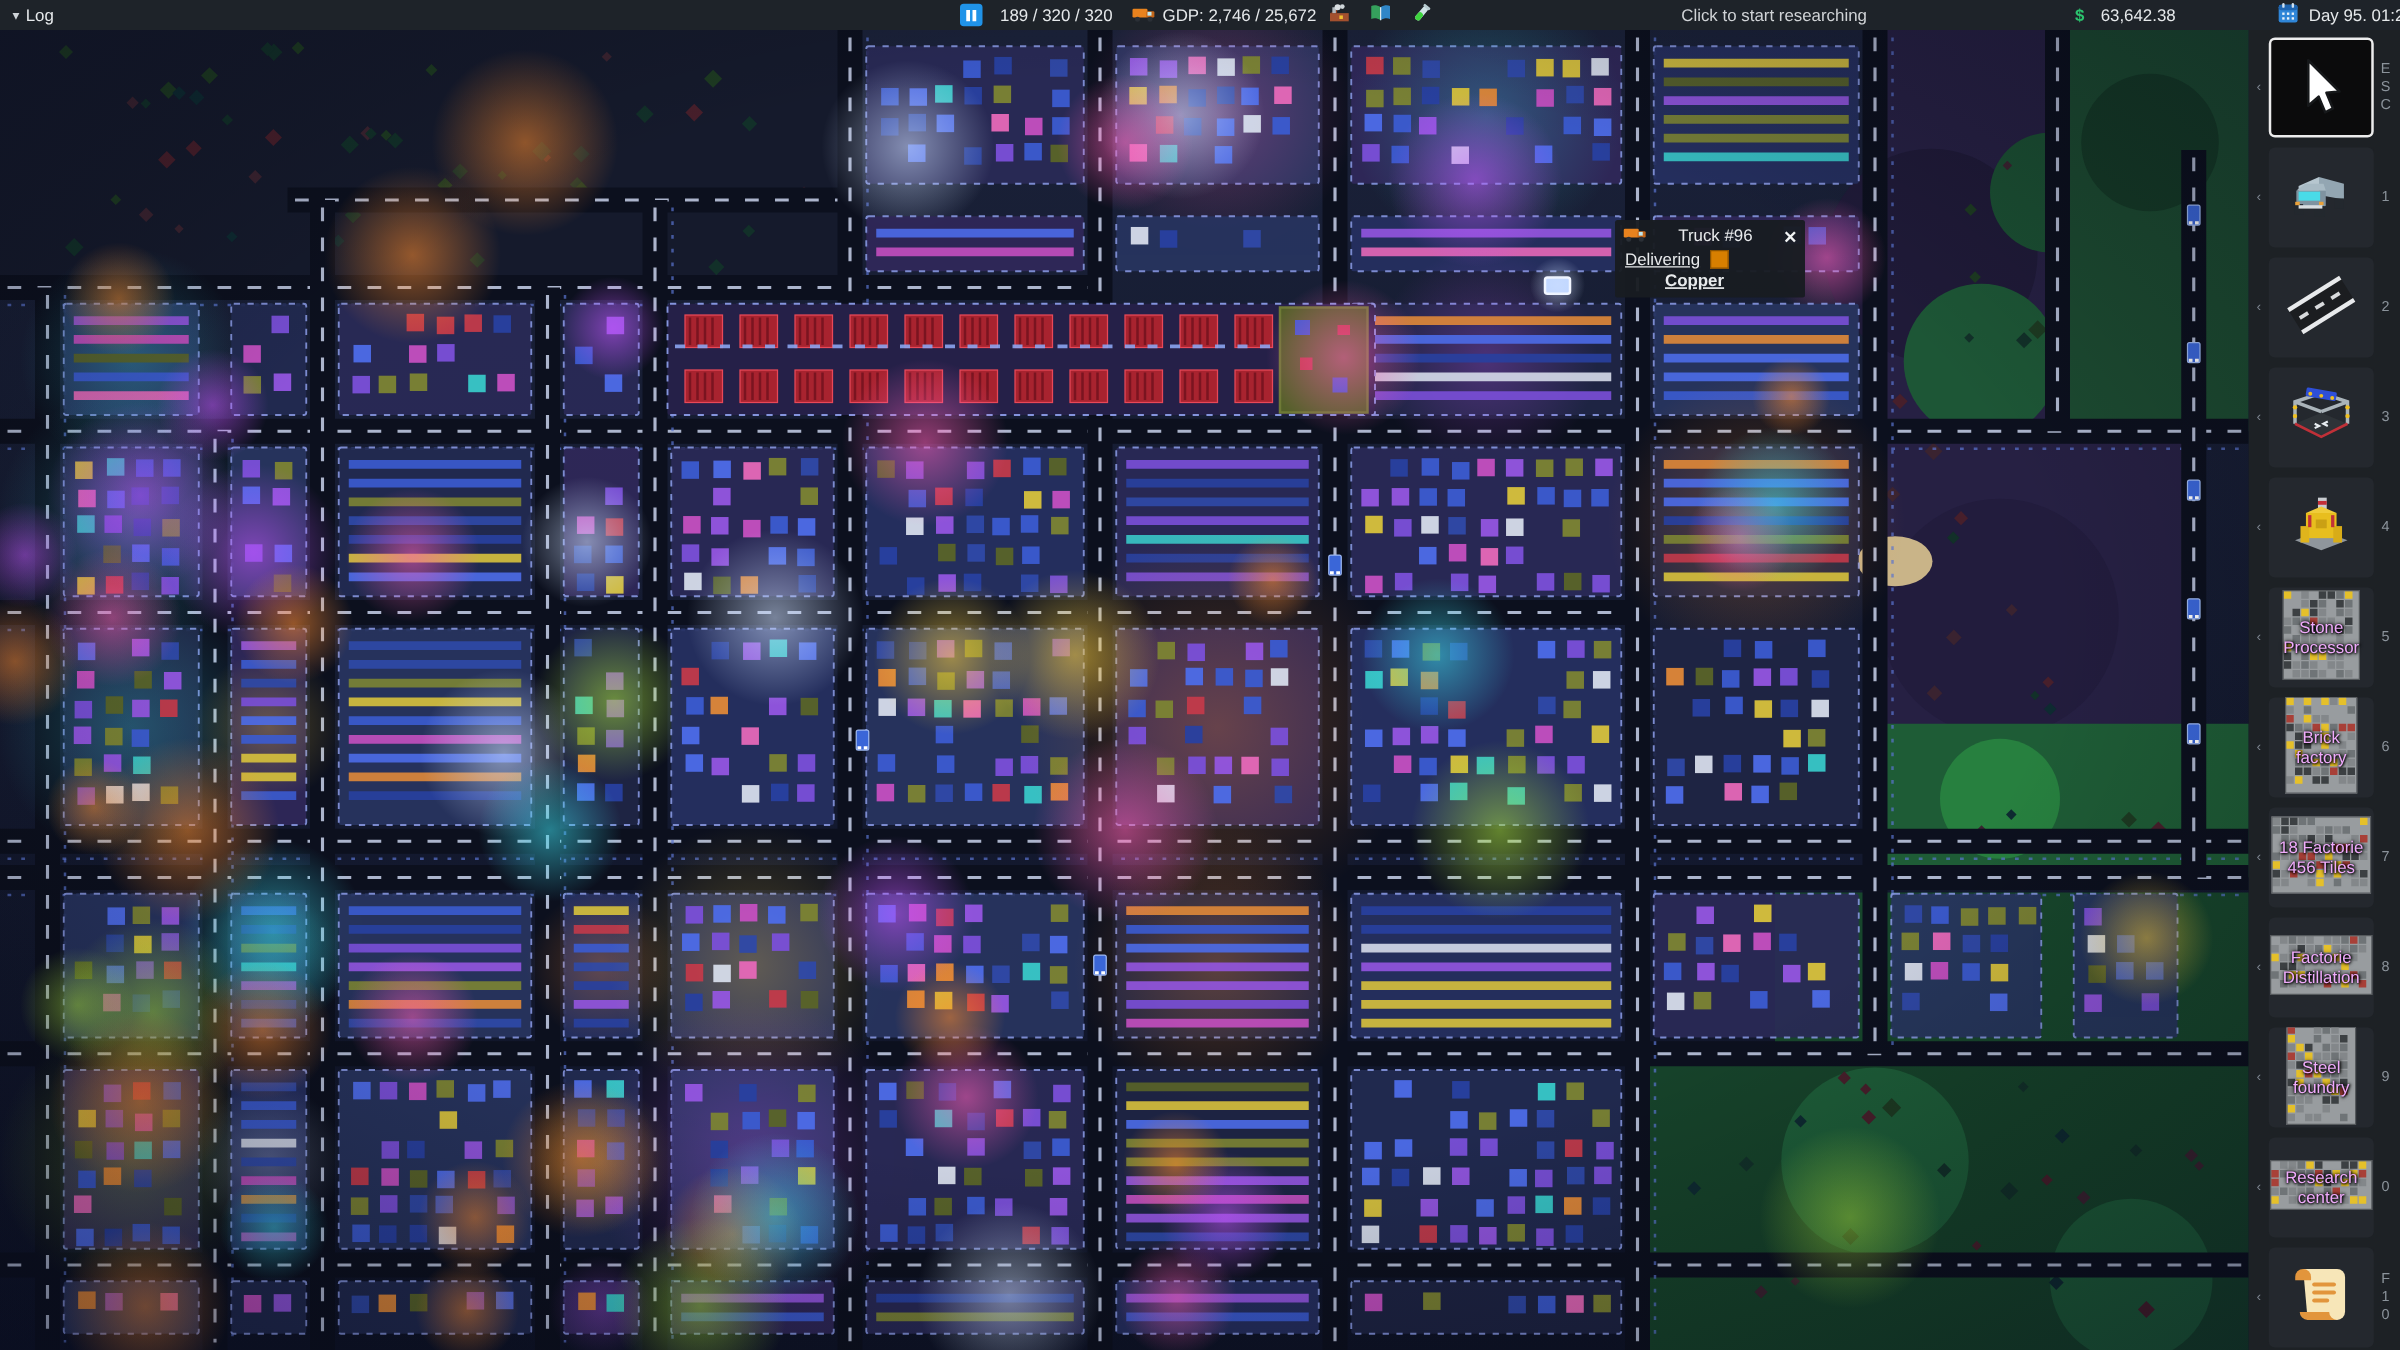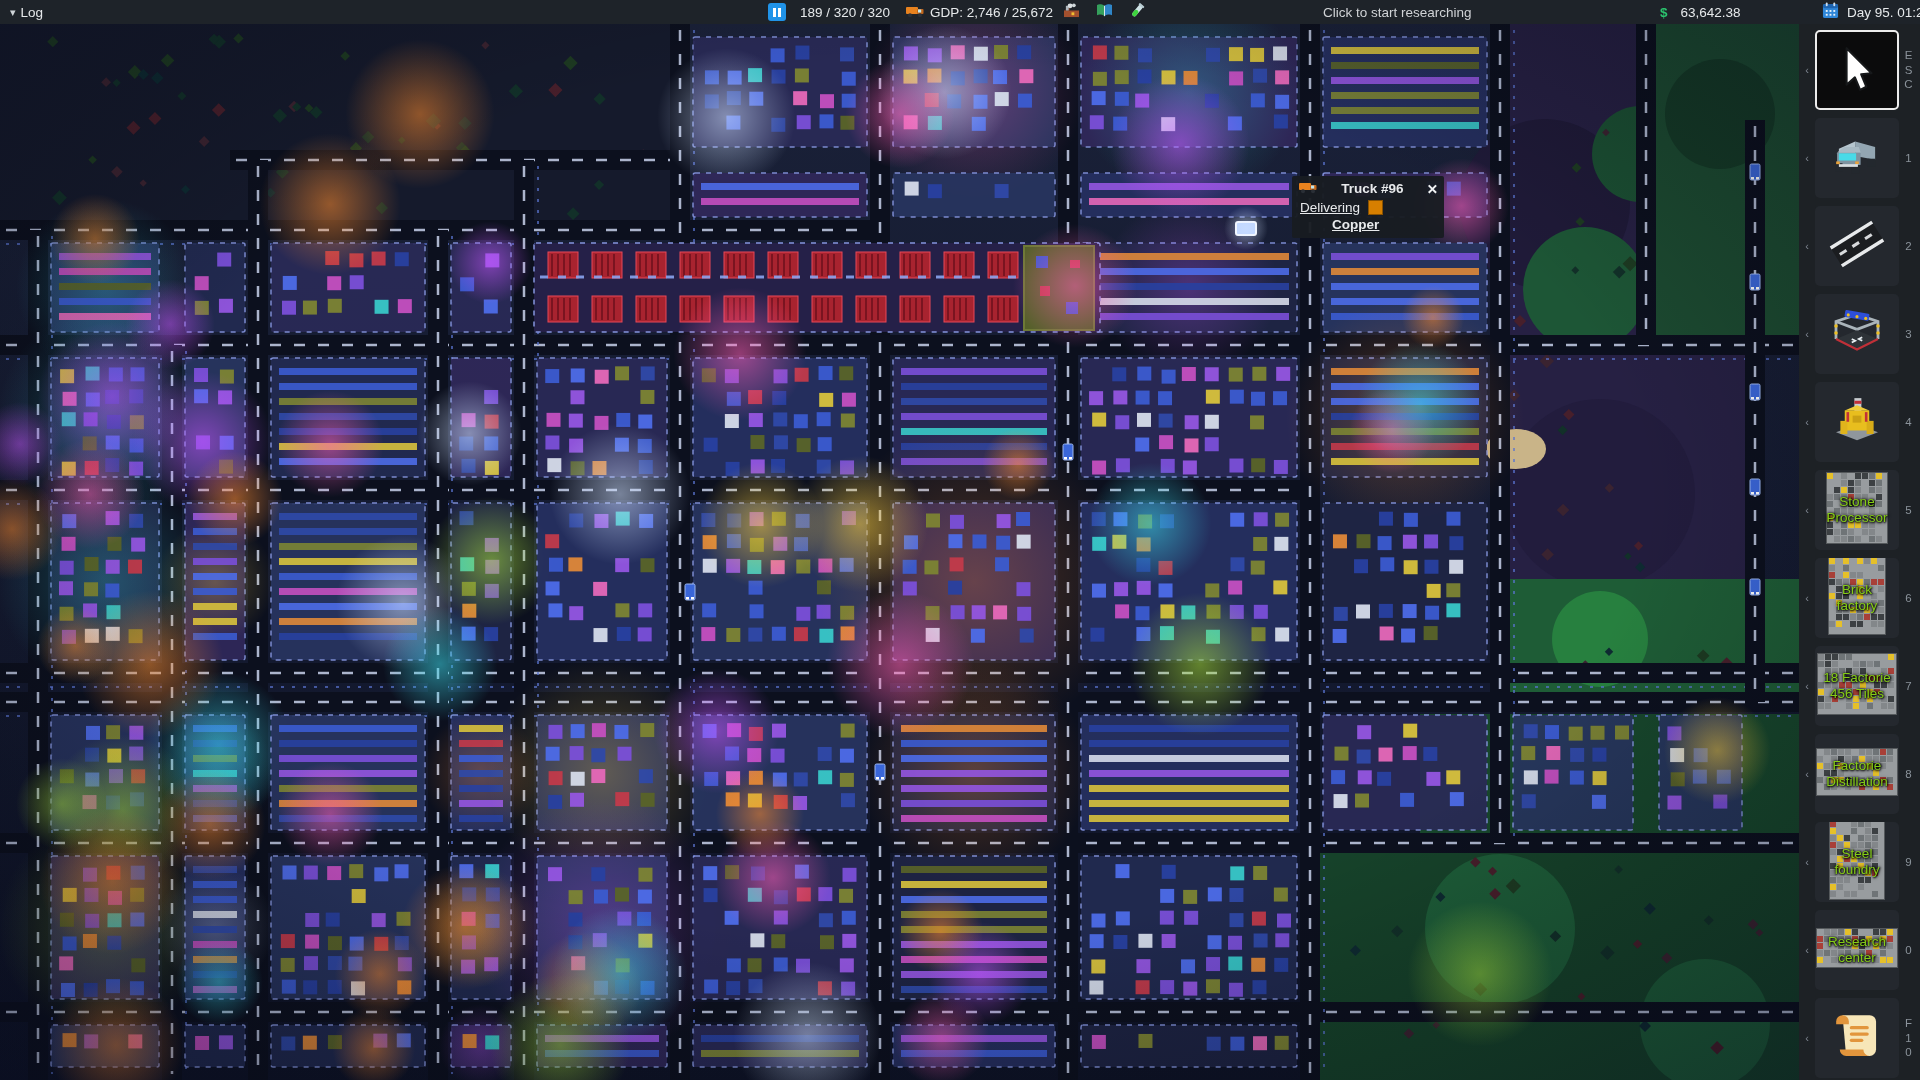--- a/index.html
+++ b/index.html
@@ -9,44 +9,44 @@
 
   
   #topbar { position:absolute; left:0; top:0; width:1920px; height:24px;
     background:#1e2329; color:#e6e9eb; font-size:13.5px; z-index:50; }
   #topbar .tb { position:absolute; top:0; height:24px; display:flex; align-items:center; gap:5px; white-space:nowrap; }
   .tb-arrow { color:#cfd4d8; font-size:11px; }
   #pause-btn { position:absolute; left:768px; top:3px; width:18px; height:18px; border-radius:3px;
     background:#2093e8; display:flex; align-items:center; justify-content:center; gap:2.5px; cursor:pointer; }
   #pause-btn i { display:block; width:3px; height:9px; background:#fff; }
   .money-sym { color:#2bc46e; font-weight:bold; }
-  .dim { color:#d0d3d6; }
+  .dim { color:#d0d3d6;margin-left:22px; }
 
   
   #sidebar { position:absolute; right:0; top:24px; width:121px; height:1056px;
     background:#1d2125; z-index:40; display:flex; flex-direction:column; gap:8px; padding-top:6px; }
   .sb-row { display:flex; align-items:center; height:80px; flex:0 0 auto; }
   .sb-chev { width:16px; text-align:center; color:#7d8590; font-size:11px; }
   .sb-btn { position:relative; width:84px; height:80px; background:#24282e; border-radius:5px;
     display:flex; align-items:center; justify-content:center; cursor:pointer; overflow:hidden; }
   .sb-btn.selected { background:#0b0b0c; border:2px solid #ececec; }
   .sb-key { width:19px; text-align:center; color:#8b939b; font-size:11.5px; line-height:1.3; white-space:pre-line; }
   .sb-label { position:absolute; inset:0; display:flex; align-items:center; justify-content:center;
-    color:#84cc16; font-size:13.5px; line-height:1.15; text-align:center; white-space:pre-line;
+    color:#f0abfc; font-size:13.5px; line-height:1.15; text-align:center; white-space:pre-line;
     text-shadow:0 1px 2px #000, 0 0 4px #000, 1px 0 2px #000; pointer-events:none; }
 
   
   #map { position:absolute; left:0; top:24px; width:1799px; height:1056px; background:#11162a; z-index:1; }
   #map svg { display:block; }
 
   
   #tooltip { position:absolute; left:1292px; top:176px; width:152px; z-index:60;
     background:rgba(24,28,33,.96); color:#e8eaec; font-size:13.5px; border-radius:2px; padding-bottom:5px; }
   .tt-head { display:flex; align-items:center; gap:6px; padding:4px 6px 2px 6px; }
-  .tt-title { flex:1; text-align:center; font-weight:700; }
+  .tt-title { flex:1; text-align:center; font-weight:400; }
   .tt-close { font-weight:700; cursor:pointer; color:#f2f4f5; }
   .tt-row { display:flex; align-items:center; gap:8px; padding:1px 8px;text-decoration:underline; }
   .cargo-swatch { width:15px; height:15px; background:#d77f00; border:1px solid #8a5200; display:inline-block; }
   .tt-cargo { font-weight:700; text-decoration:underline;margin-left:32px; }
 </style>
 </head>
 <body>
 
 <div id="app">
 

